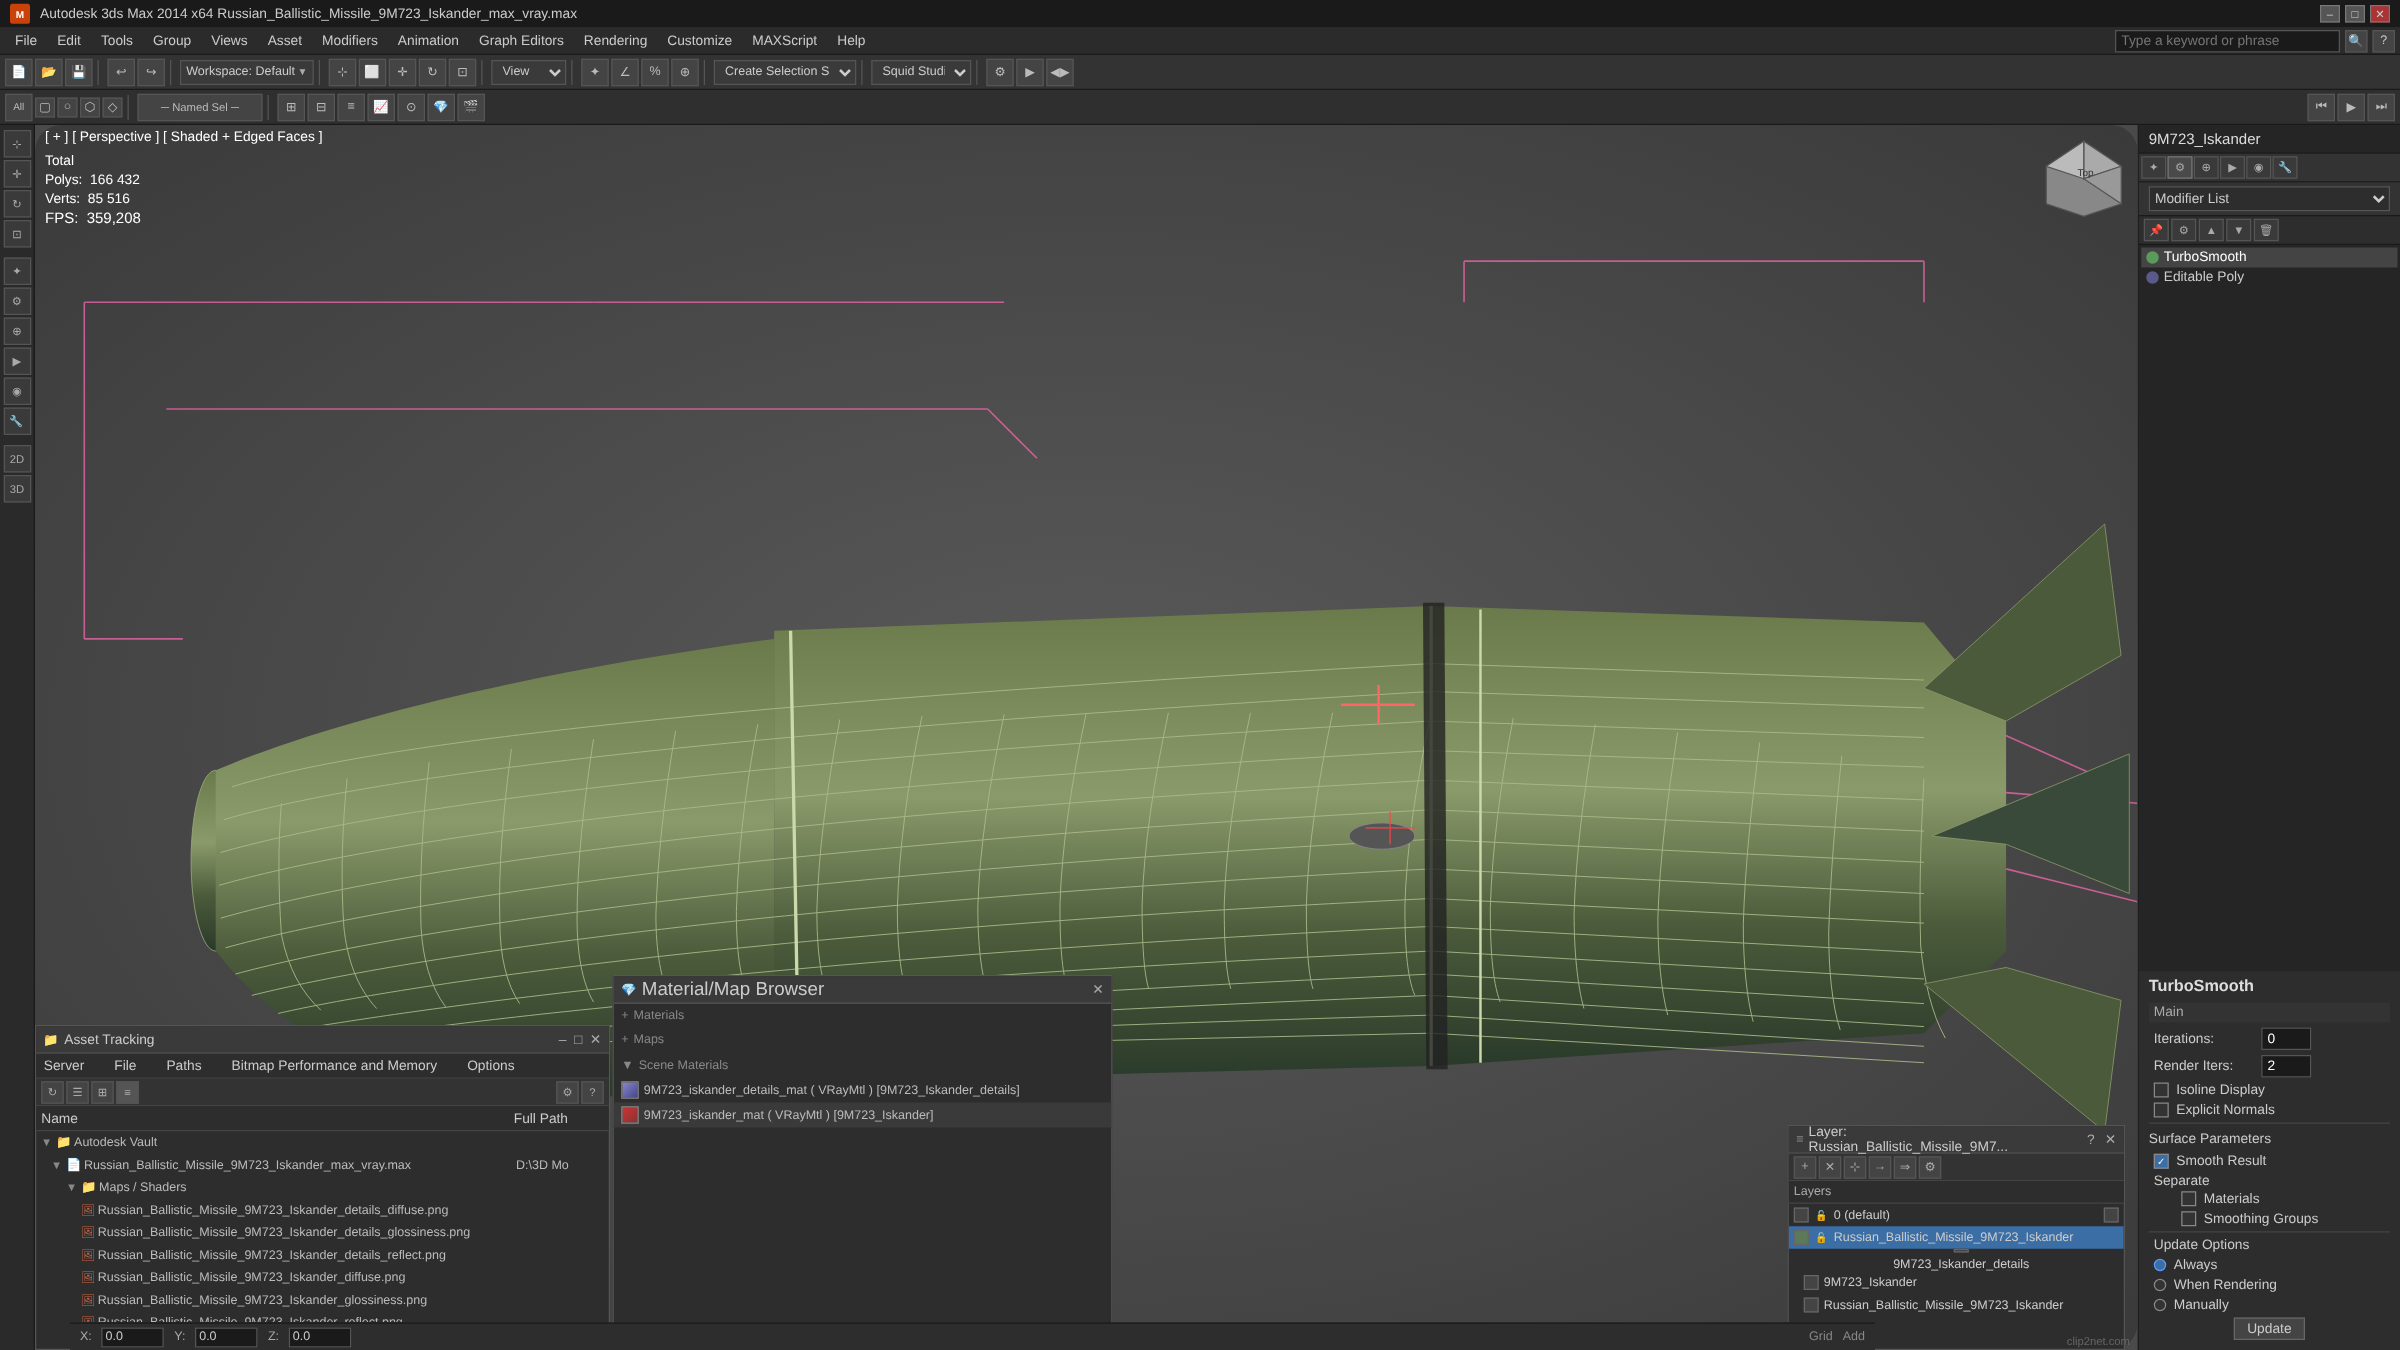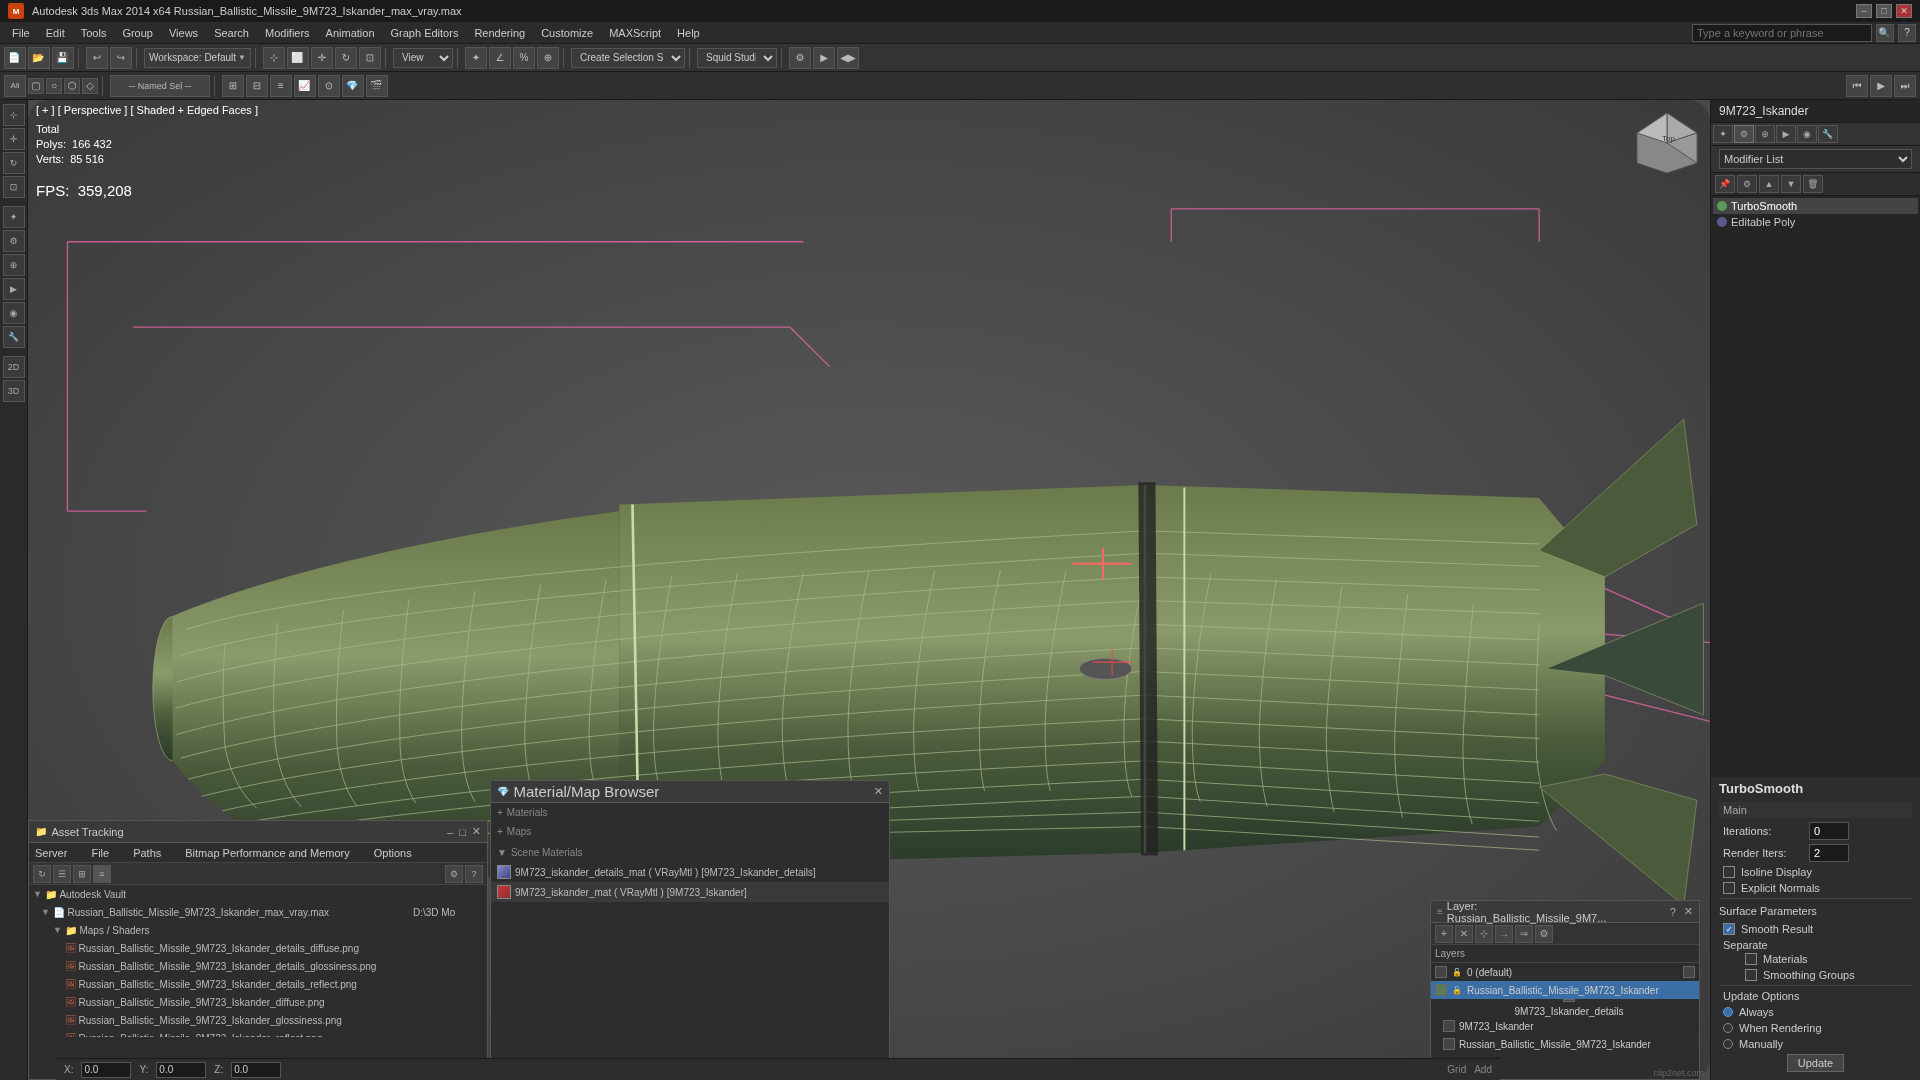--- a/index.html
+++ b/index.html
@@ -139,21 +139,21 @@
     <div class="win-btn" style="background:#aa3333;">✕</div>
   </div>
 </div>
 
 <div id="menu-bar">
   <div class="menu-item">File</div>
   <div class="menu-item">Edit</div>
   <div class="menu-item">Tools</div>
   <div class="menu-item">Group</div>
   <div class="menu-item">Views</div>
-  <div class="menu-item">Search</div>
+  <div class="menu-item">Asset</div>
   <div class="menu-item">Modifiers</div>
   <div class="menu-item">Animation</div>
   <div class="menu-item">Graph Editors</div>
   <div class="menu-item">Rendering</div>
   <div class="menu-item">Customize</div>
   <div class="menu-item">MAXScript</div>
   <div class="menu-item">Help</div>
   <div style="flex:1;"></div>
   <div style="display:flex;align-items:center;gap:4px;">
     <input type="text" style="width: 180px; height: 18px; background: rgb(26, 26, 26); border: 1px solid rgb(85, 85, 85); color: rgb(204, 204, 204); font-size: 11px; padding: 0px 4px;" placeholder="Type a keyword or phrase">
@@ -254,21 +254,21 @@
       <div style="position:absolute;top:22px;left:8px;z-index:20;line-height:15px;">
         <div style="color:#fff;font-size:11px;">Total</div>
         <div style="color:#fff;font-size:11px;">
           <span>Polys:</span>&nbsp;
           <span>166 432</span>
         </div>
         <div style="color:#fff;font-size:11px;">
           <span>Verts:</span>&nbsp;
           <span>85 516</span>
         </div>
-        <div style="color:#fff;font-size:15px;margin-top:16px;">
+        <div style="color:#fff;font-size:12px;">
           <span>FPS:</span>&nbsp;
           <span>359,208</span>
         </div>
       </div>
 
       <div style="position:absolute;top:8px;right:8px;z-index:20;width:70px;height:70px;">
         <svg width="70" height="70" viewBox="0 0 70 70">
           <polygon points="35,5 65,25 65,55 35,65 5,55 5,25" fill="#888" stroke="#555" stroke-width="1"></polygon>
           <polygon points="35,5 65,25 35,35" fill="#aaa" stroke="#555" stroke-width="1"></polygon>
           <polygon points="65,25 65,55 35,35" fill="#999" stroke="#555" stroke-width="1"></polygon>
@@ -532,20 +532,24 @@
   </div>
   <div id="at-toolbar">
     <div class="at-tb-btn">↻</div>
     <div class="at-tb-btn">☰</div>
     <div class="at-tb-btn">⊞</div>
     <div class="at-tb-btn" style="background:#555;">≡</div>
     <div style="flex:1;"></div>
     <div class="at-tb-btn">⚙</div>
     <div class="at-tb-btn">?</div>
   </div>
+  <div id="at-header">
+    <div class="at-col-name">Name</div>
+    <div class="at-col-path">Full Path</div>
+  </div>
   <div id="at-content">
     <div class="at-row">
       <span class="expand-icon">▼</span>
       <span style="font-size:10px;margin-right:2px;">📁</span>
       <span class="at-row-name">Autodesk Vault</span>
       <span class="at-row-path"></span>
     </div>
     <div class="at-row at-indent1">
       <span class="expand-icon">▼</span>
       <span style="font-size:10px;margin-right:2px;">📄</span>

